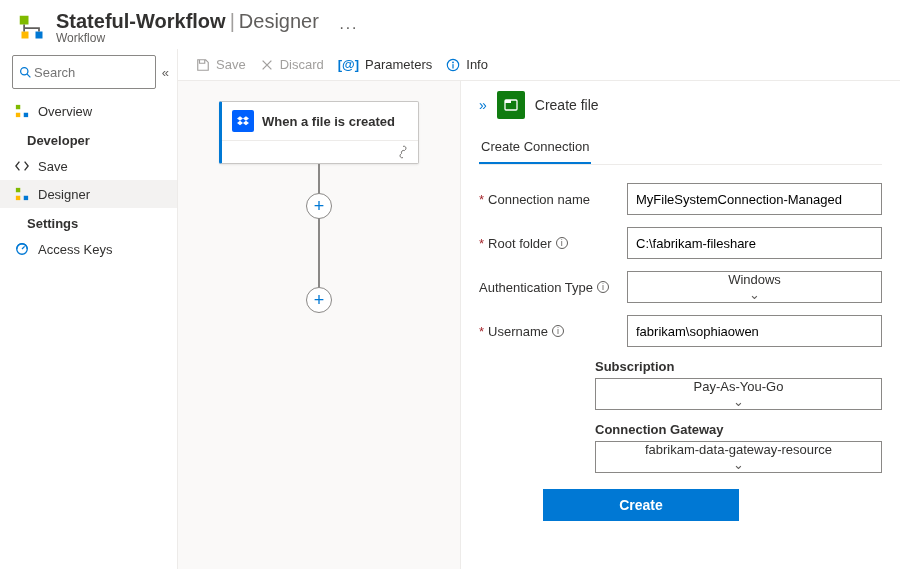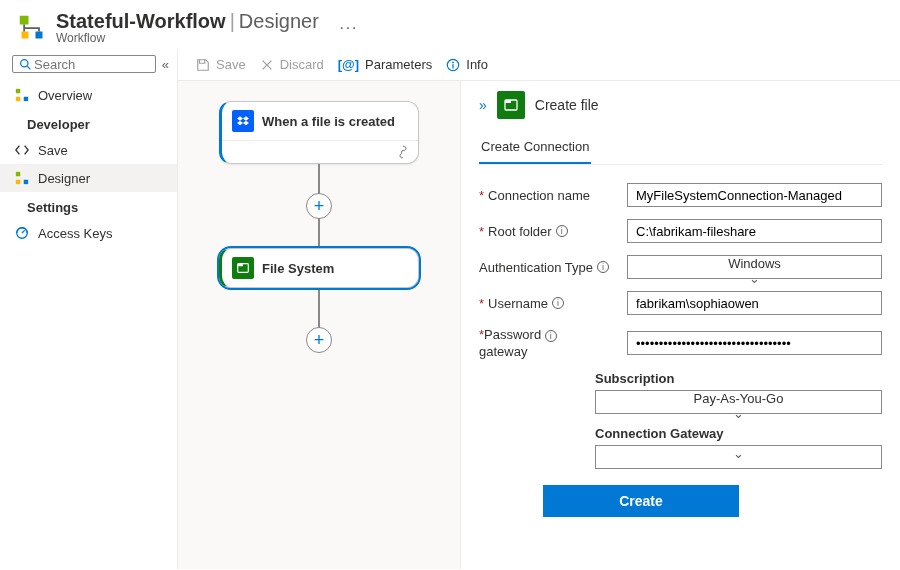--- a/index.html
+++ b/index.html
@@ -9,36 +9,36 @@
   .title-block { margin-left:10px; }
   .title-line { font-size:20px; font-weight:600; color:#323130; }
   .title-sep { color:#a19f9d; font-weight:400; padding:0 4px; }
   .title-sub { font-size:20px; font-weight:400; color:#605e5c; }
   .subtitle { font-size:12px; color:#605e5c; margin-top:-2px; }
   .more-btn { margin-left:20px; color:#605e5c; font-size:16px; letter-spacing:1px; cursor:pointer; }
 
   .body-row { display:flex; height:520px; }
   .sidebar { width:178px; border-right:1px solid #edebe9; padding-top:6px; }
   .search-row { display:flex; align-items:center; padding:0 8px 8px 12px; gap:6px; }
-  .search-box { flex:1; display:flex; align-items:center; border:1px solid #8a8886; border-radius:2px; height:18px; padding:0 6px; background:#fff; }
+  .search-box { flex:1; display:flex; align-items:center; border:1px solid #8a8886; border-radius:2px; height:34px; padding:0 6px; background:#fff; }
   .search-box input { border:none; outline:none; width:100%; font-size:13px; background:transparent; }
   .chev-collapse { color:#605e5c; cursor:pointer; }
   .nav-sect-label { font-size:13px; font-weight:600; padding:8px 14px 4px 14px; color:#323130;margin-left:13px; }
   .nav-item { display:flex; align-items:center; gap:8px; padding:6px 14px; cursor:pointer; font-size:13px; }
   .nav-item.active { background:#f3f2f1; }
   .nav-item .nic { width:16px; height:16px; display:inline-flex; align-items:center; justify-content:center; }
 
   .main { flex:1; display:flex; flex-direction:column; }
   .toolbar { display:flex; align-items:center; gap:14px; padding:8px 18px; border-bottom:1px solid #edebe9; color:#a19f9d; }
   .tb-item { display:flex; align-items:center; gap:6px; font-size:13px; }
   .tb-item.enabled { color:#323130; cursor:pointer; }
 
   .work { flex:1; display:flex; background:#faf9f8; }
   .canvas { flex:1; position:relative; padding:20px; overflow:hidden; }
-  .card { width:200px; background:#fff; border:1px solid #c8c6c4; border-radius:12px; box-shadow:0 1px 2px rgba(0,0,0,.08); }
+  .card { width:200px; background:#fff; border:1px solid #c8c6c4; border-radius:2px; box-shadow:0 1px 2px rgba(0,0,0,.08); }
   .card.trigger { margin:0 auto; border-left:3px solid #0078d4; }
   .card.action { margin:0 auto; border-left:3px solid #107c10; outline:2px solid #0078d4; outline-offset:0; }
   .card-head { display:flex; align-items:center; gap:8px; padding:8px 10px; font-weight:600; font-size:13px; }
   .card-head .ci { width:22px; height:22px; border-radius:2px; display:flex; align-items:center; justify-content:center; flex-shrink:0; }
   .dropbox-ic { background:#0061fe; }
   .fs-ic { background:#107c10; }
   .card-foot { border-top:1px solid #edebe9; display:flex; justify-content:flex-end; padding:4px 8px; }
   .link-ic { color:#605e5c; }
   .connector-line { width:2px; height:30px; background:#8a8886; margin:0 auto; }
   .plus-circle { width:26px; height:26px; border:1px solid #8a8886; border-radius:50%; background:#fff; display:flex; align-items:center; justify-content:center; margin:-1px auto; color:#0078d4; font-size:18px; cursor:pointer; }
@@ -48,21 +48,21 @@
   .panel-head .expand { color:#0078d4; cursor:pointer; font-size:14px; }
   .panel-head .pi { width:28px; height:28px; background:#107c10; border-radius:2px; display:flex; align-items:center; justify-content:center; }
   .panel-title { font-size:14px; color:#323130; }
   .tab-row { margin-top:14px; border-bottom:1px solid #edebe9; }
   .tab { display:inline-block; padding:6px 2px 8px 2px; font-size:13px; color:#323130; border-bottom:2px solid #0078d4; }
   .form { margin-top:18px; }
   .frow { display:flex; align-items:center; margin-bottom:12px; gap:10px; }
   .flabel { width:138px; font-size:13px; color:#323130; display:flex; align-items:center; gap:4px; }
   .flabel .req { color:#a4262c; }
   .info-dot { width:12px; height:12px; border:1px solid #605e5c; border-radius:50%; display:inline-flex; align-items:center; justify-content:center; font-size:9px; color:#605e5c; }
-  .finput, .fselect { flex:1; height:24px; border:1px solid #8a8886; padding:0 8px; font-size:13px; background:#fff; }
+  .finput, .fselect { flex:1; height:32px; border:1px solid #8a8886; padding:0 8px; font-size:13px; background:#fff; }
   .fselect { display:flex; align-items:center; justify-content:space-between; cursor:pointer;flex-direction:column; }
   .chev { color:#605e5c; }
   .subcol { margin-left:116px; }
   .subhdr { font-weight:600; font-size:13px; margin:6px 0 4px 0; }
   .create-btn { margin:16px 0 0 64px; width:196px; height:32px; background:#0078d4; color:#fff; border:none; font-size:14px; font-weight:600; cursor:pointer; }
 
   svg { display:block; }
 </style>
 </head>
 <body>
@@ -191,31 +191,20 @@
               <span class="link-ic">
                 <svg width="14" height="14" viewBox="0 0 16 16">
                   <path d="M6 10 A3 3 0 0 1 10 6 M10 6 L12 4 A3 3 0 0 0 8 0 M6 10 L4 12 A3 3 0 0 0 8 16" stroke="#605e5c" stroke-width="1.2" fill="none" transform="scale(.8) translate(2 2)"></path>
                 </svg>
               </span>
             </div>
         </div>
         <div class="connector-line"></div>
         <div class="plus-circle">+</div>
         <div class="connector-line"></div>
-        <div class="card action">
-          <div class="card-head">
-            <span class="ci fs-ic">
-                <svg width="14" height="14" viewBox="0 0 16 16">
-                  <rect x="2" y="3" width="12" height="10" rx="1" stroke="#fff" stroke-width="1.3" fill="none"></rect>
-                  <rect x="2" y="3" width="6" height="3" fill="#fff"></rect>
-                </svg>
-              </span>
-            <span>File System</span>
-          </div>
-        </div>
         <div class="connector-line" style="height:40px"></div>
         <div class="plus-circle">+</div>
       </div>
 
       <div class="panel">
         <div class="panel-head">
           <span class="expand">»</span>
           <span class="pi">
               <svg width="16" height="16" viewBox="0 0 16 16">
                 <rect x="2" y="3" width="12" height="10" rx="1" stroke="#fff" stroke-width="1.3" fill="none"></rect>
@@ -255,35 +244,29 @@
               </div>
           </div>
           <div class="frow">
             <div class="flabel">
                 <span class="req">*</span>
                 <span>Username</span> 
                 <span class="info-dot">i</span>
               </div>
             <input class="finput" value="fabrikam\sophiaowen" style="">
           </div>
-          <div class="frow">
-            <div class="flabel" style="flex-direction:column;align-items:flex-start;gap:2px">
-              <span><span class="req">*</span><span>Password</span> <span class="info-dot">i</span></span>
-              <span>gateway</span>
-            </div>
-            <input class="finput" type="password" value="••••••••••••••••••••••••••••••••••" style="">
-          </div>
           <div class="subcol">
             <div class="subhdr">Subscription</div>
             <div class="fselect" style="width:100%">
                 <span>Pay-As-You-Go</span>
                 <span class="chev">⌄</span>
               </div>
             <div class="subhdr" style="margin-top:12px">Connection Gateway</div>
             <div class="fselect" style="width:100%">
+                <span>fabrikam-data-gateway-resource</span>
                 <span class="chev">⌄</span>
               </div>
           </div>
           <button class="create-btn">Create</button>
         </div>
       </div>
     </div>
   </div>
 </div>
 

